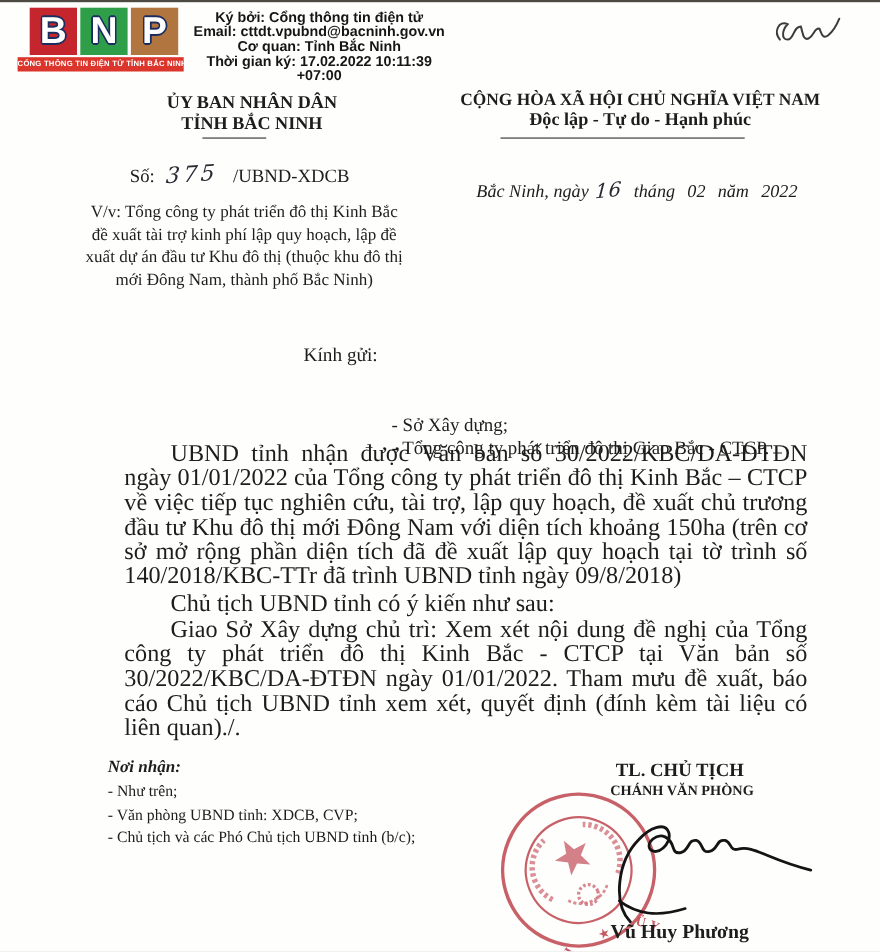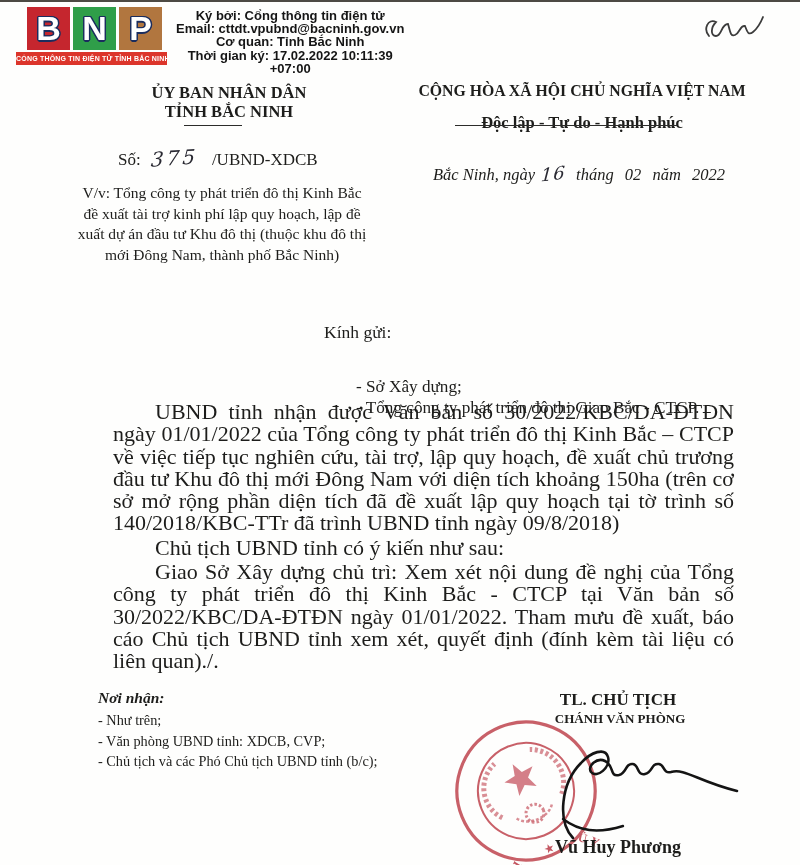--- a/index.html
+++ b/index.html
@@ -36,38 +36,38 @@
     font-family:"Liberation Sans","DejaVu Sans",sans-serif;
     font-size:13px; font-weight:700; line-height:13.2px; color:#151515;text-align:center;
   }
 
   
   .cline { position:absolute; white-space:nowrap; transform:translateX(-50%);margin-left:16px; }
   .hdr-left-1 { left:213px; top:83px;  font-weight:bold; font-size:16.5px; }
   .hdr-left-2 { left:213px; top:102px; font-weight:bold; font-size:16.5px; }
   .hdr-rule-left  { position:absolute; left:184px; top:125px; width:58px;  border-top:1.6px solid #2c2c2a; }
   .hdr-right-1 { left:566px; top:82px;  font-weight:bold; font-size:15.8px; }
-  .hdr-right-2 { left:566px; top:113px; font-weight:bold; font-size:16.5px;font-family:Liberation Serif, serif; }
+  .hdr-right-2 { left:566px; top:99px; font-weight:bold; font-size:16.5px;font-family:Liberation Serif, serif; }
   .hdr-rule-right { position:absolute; left:455px; top:125px; width:222px; border-top:1.6px solid #2c2c2a; }
 
   .doc-number { position:absolute; left:118px; top:146px; font-size:17px; white-space:nowrap; }
   .handwritten {
     display:inline-block; font-style:italic; font-family:"DejaVu Serif",serif;
     color:#2a2a33;
   }
   .hw-num { font-size:20px; letter-spacing:3px; margin:0 14px 0 10px; transform:rotate(-4deg) skewX(-8deg); }
   .hw-day { font-size:18px; letter-spacing:1px; margin:0 10px 0 6px; transform:rotate(-6deg) skewX(-10deg); }
 
   .date-line { position:absolute; left:433px; top:163px; font-style:italic; font-size:16.5px; white-space:nowrap; }
   .date-rest { word-spacing:7px; }
 
   .subject { position:absolute; left:77px; top:183px; width:290px; text-align:center; font-size:15.5px; line-height:20.5px; }
 
   
-  .kinh-gui  { position:absolute; left:276px; top:322px; font-size:17.5px;margin-left:48px; }
+  .kinh-gui  { position:absolute; left:276px; top:312px; font-size:17.5px; }
   .recipients { position:absolute; left:356px; top:337px; font-size:17.2px; line-height:20.8px;margin-top:40px; }
 
   
   .body-text { position:absolute; left:113px; top:401px; width:621px; font-size:22px; line-height:22.3px; }
   .body-text p { text-indent:42px; text-align:justify; margin:0 0 2px 0; }
   .body-text p.single { text-align:left; }
 
   
   .noi-nhan-label { position:absolute; left:98px; top:689px; font-weight:bold; font-style:italic; font-size:15.5px; }
   .noi-nhan-list  { position:absolute; left:98px; top:710px; font-size:14.3px; line-height:20.6px; }

